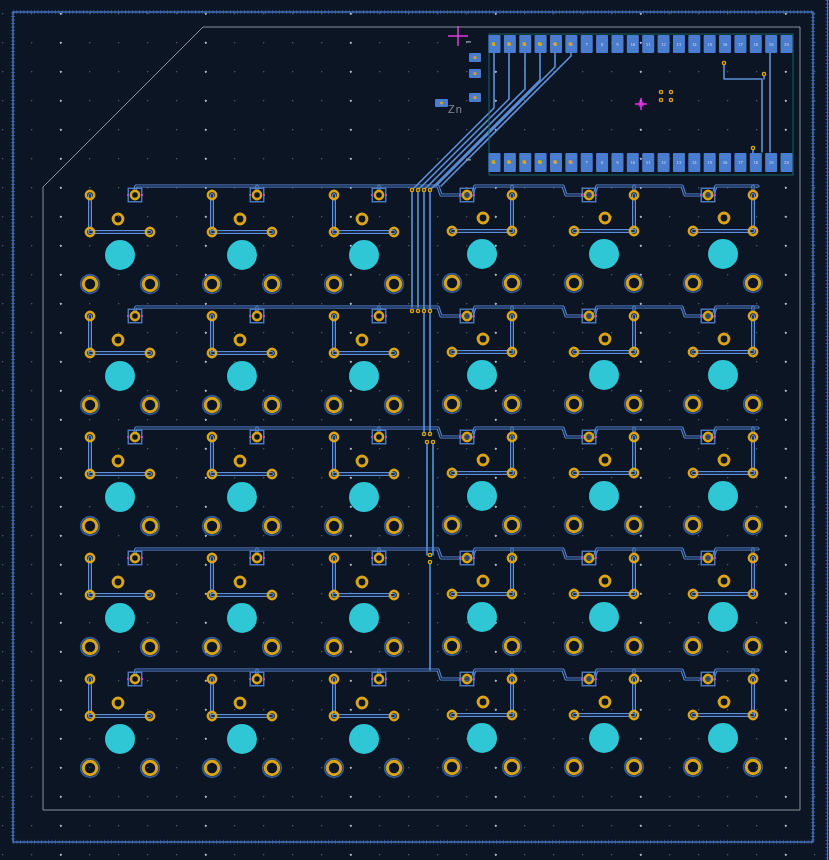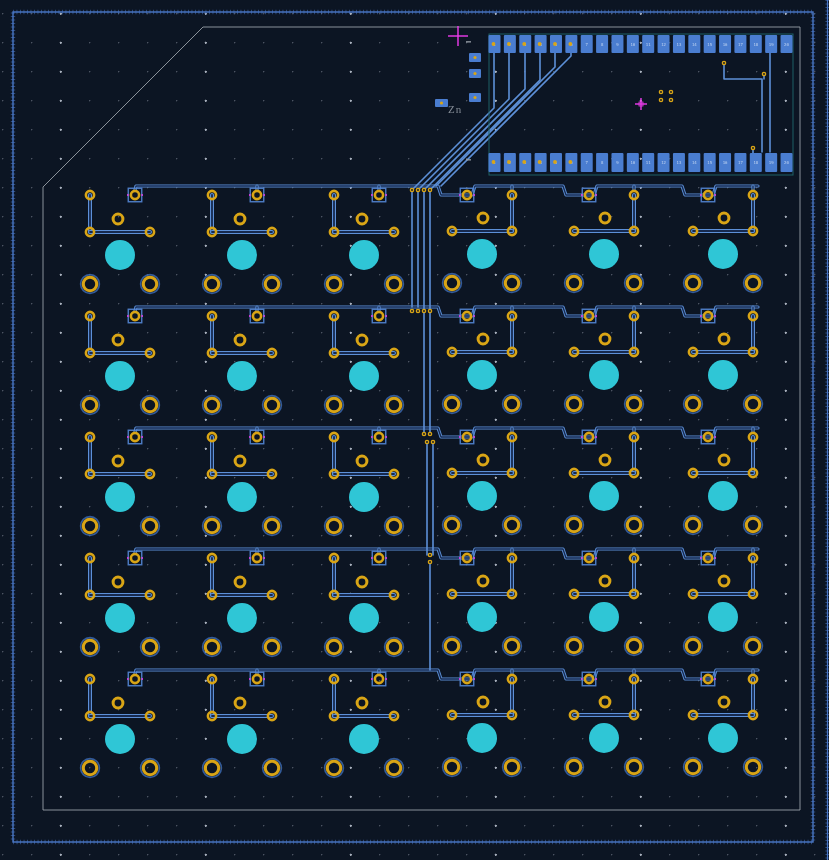--- a/index.html
+++ b/index.html
@@ -13,21 +13,21 @@
       radial-gradient(circle at 2.7px 13.7px, rgba(152,160,175,0.45) 0 0.7px, rgba(152,160,175,0) 0.9px);
     background-size:145px 29px, 29px 29px;
     font-family:"DejaVu Sans", sans-serif;
   }
   #pcb{position:absolute;left:0;top:0;}
   .ref-label{
     position:absolute;
     color:#858c96;
     font-size:11px;
     letter-spacing:1px;
-    font-family:Liberation Serif, serif;
+    font-family:Liberation Sans, sans-serif;
     user-select:none;
   }
   text.padnum{
     font-family:"DejaVu Sans Mono", monospace;
     font-size:4px;
     fill:#d8e6f8;
     opacity:0.8;
   }
 </style>
 </head>

